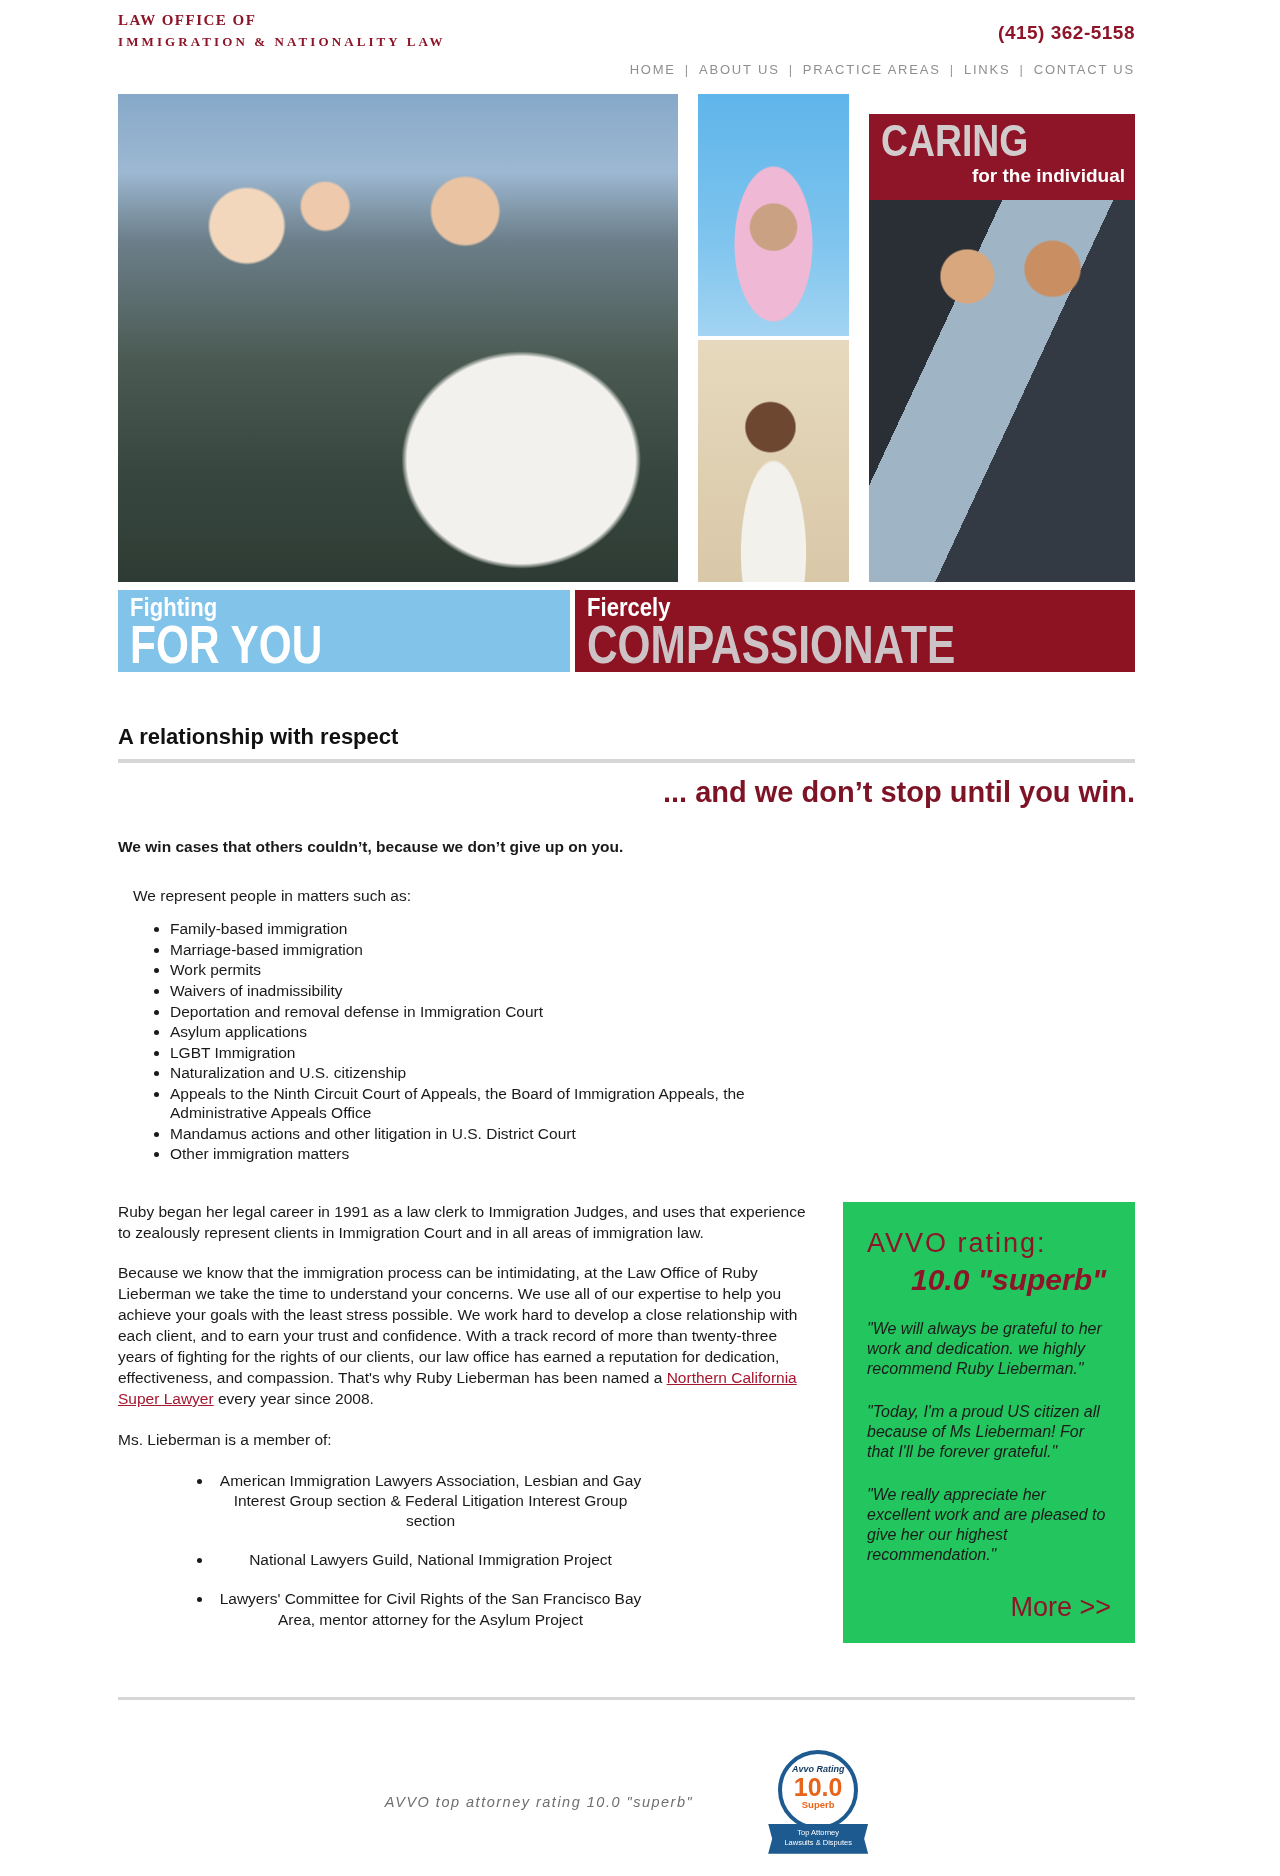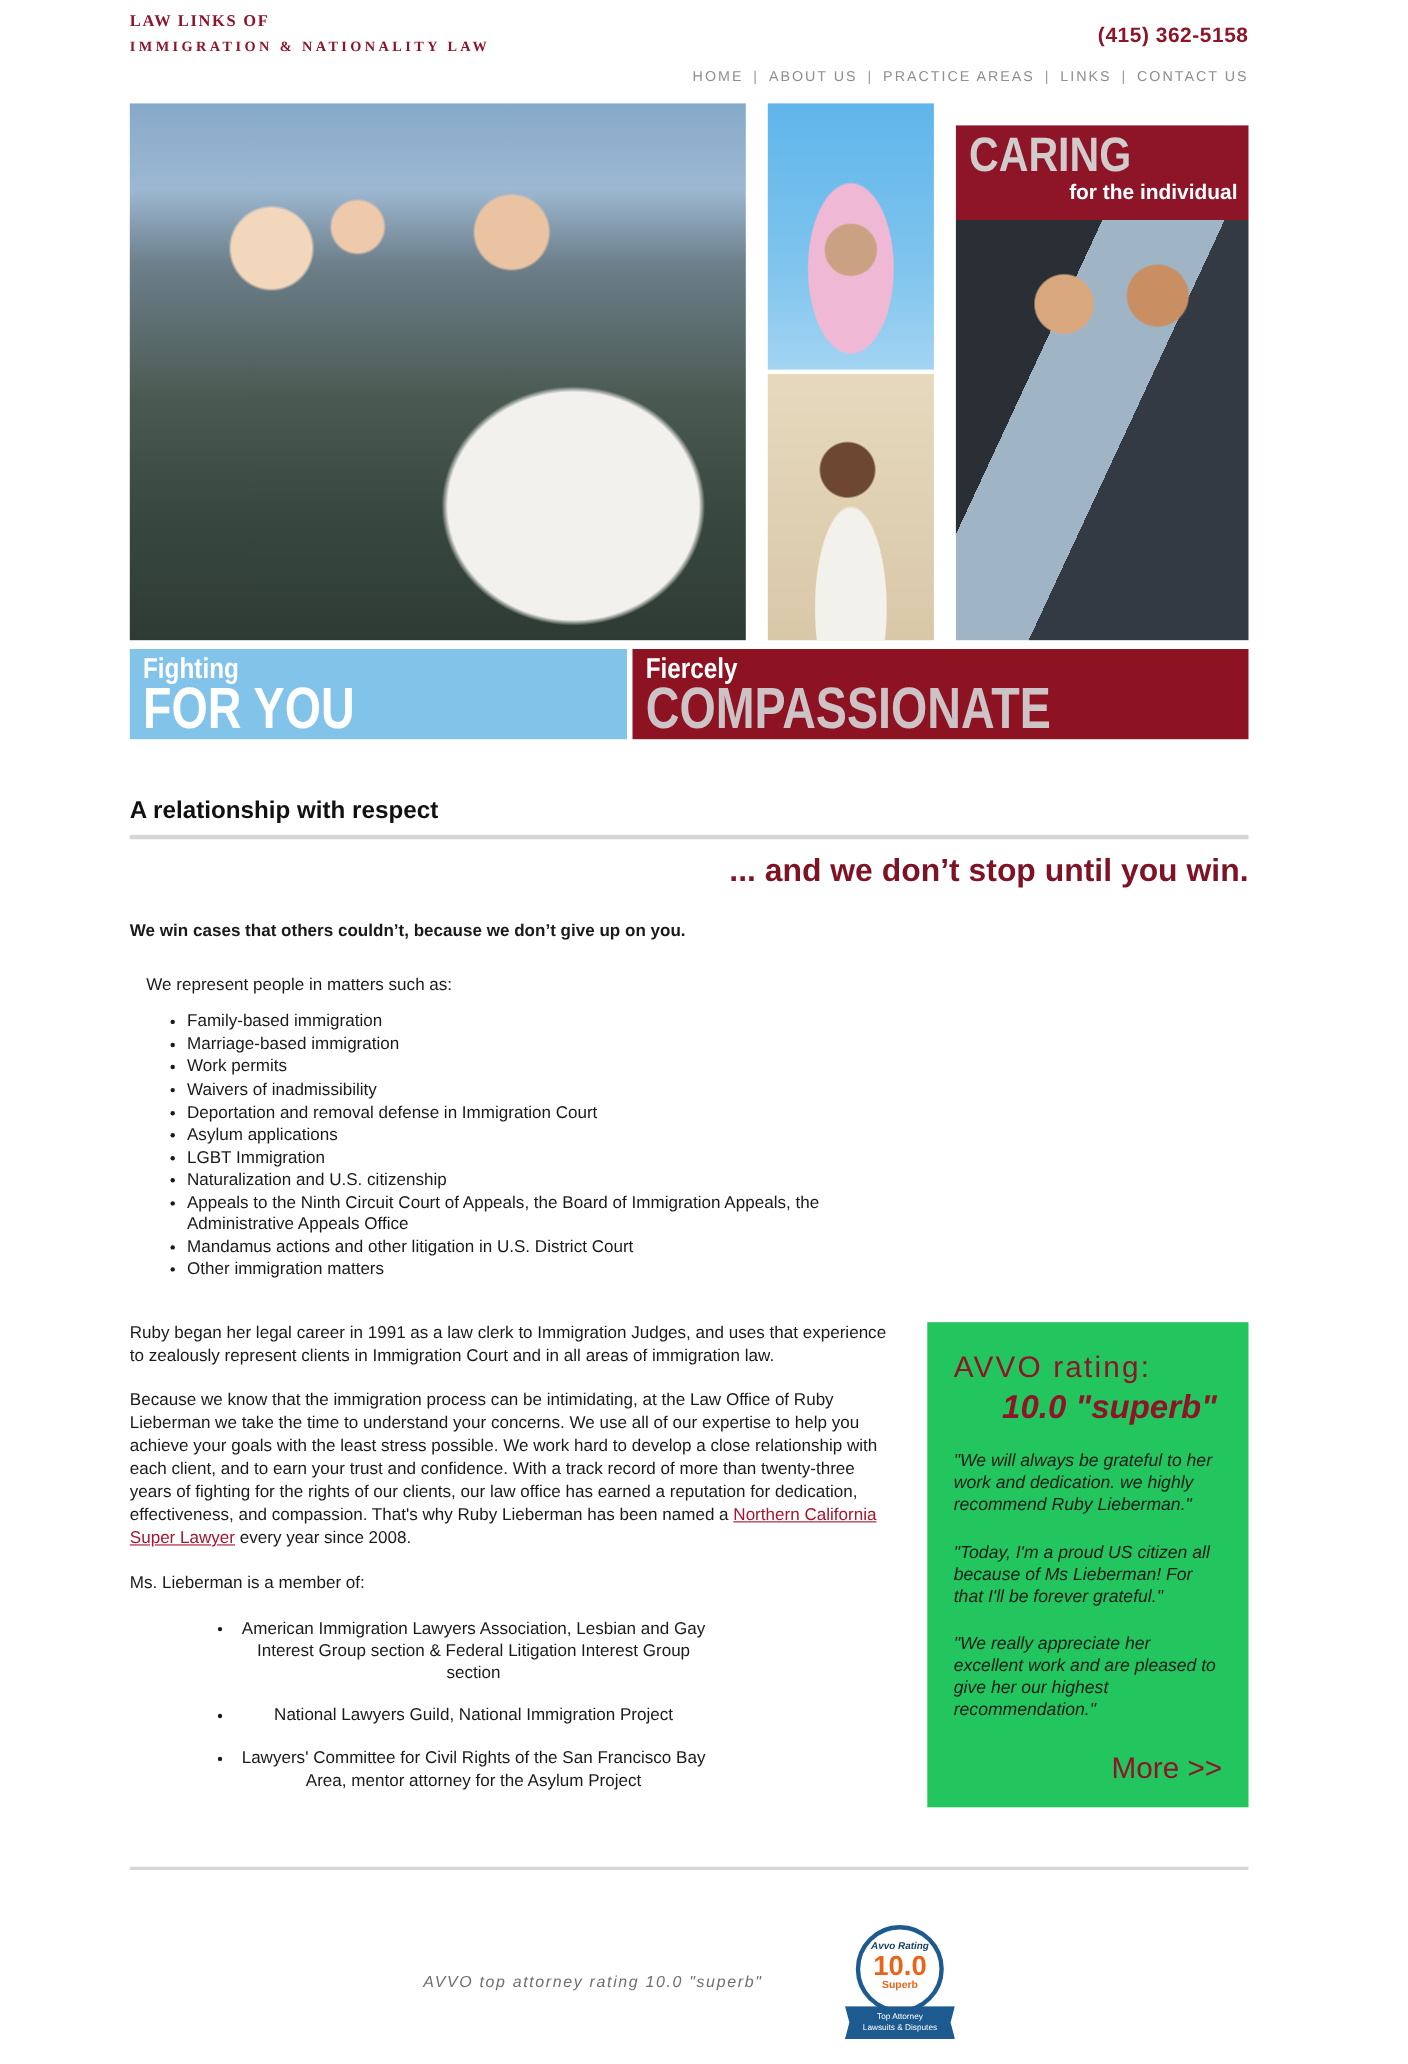--- a/index.html
+++ b/index.html
@@ -125,21 +125,21 @@
 
   .sf-heading { text-align:center; color:#0f172a; font-size:21px; font-weight:bold; margin-top:22px; }
 </style>
 </head>
 <body>
 
 <div class="page">
 
   <header class="site-header">
     <div class="logo">
-      <div class="logo-line1">LAW LINKS OF</div>
+      <div class="logo-line1">LAW OFFICE OF</div>
       <div class="logo-line3">IMMIGRATION &amp; NATIONALITY LAW</div>
     </div>
     <div class="header-right">
       <div class="phone">(415) 362-5158</div>
       <nav class="main-nav">
         <a>HOME</a><span class="sep">|</span><a>ABOUT US</a><span class="sep">|</span><a>PRACTICE AREAS</a><span class="sep">|</span><a>LINKS</a><span class="sep">|</span><a>CONTACT US</a>
       </nav>
     </div>
   </header>
 

